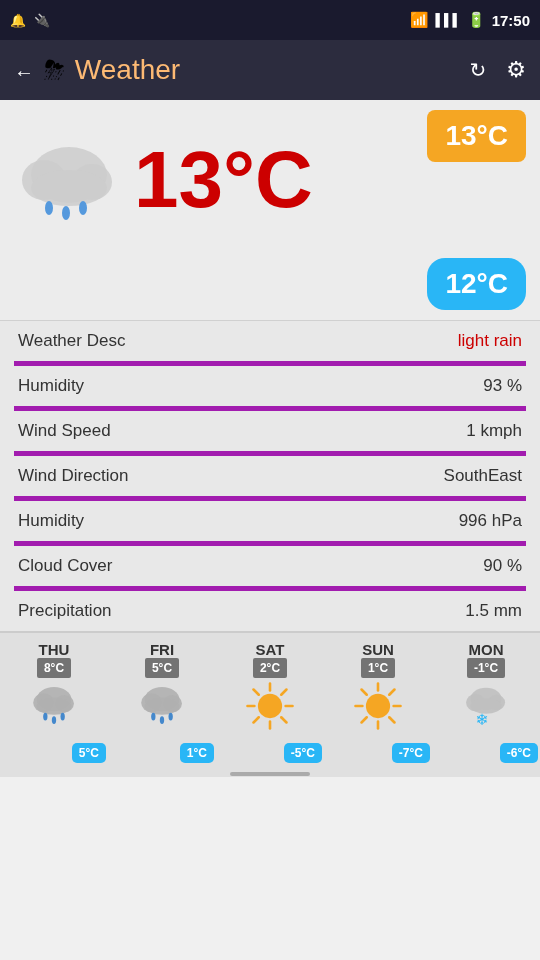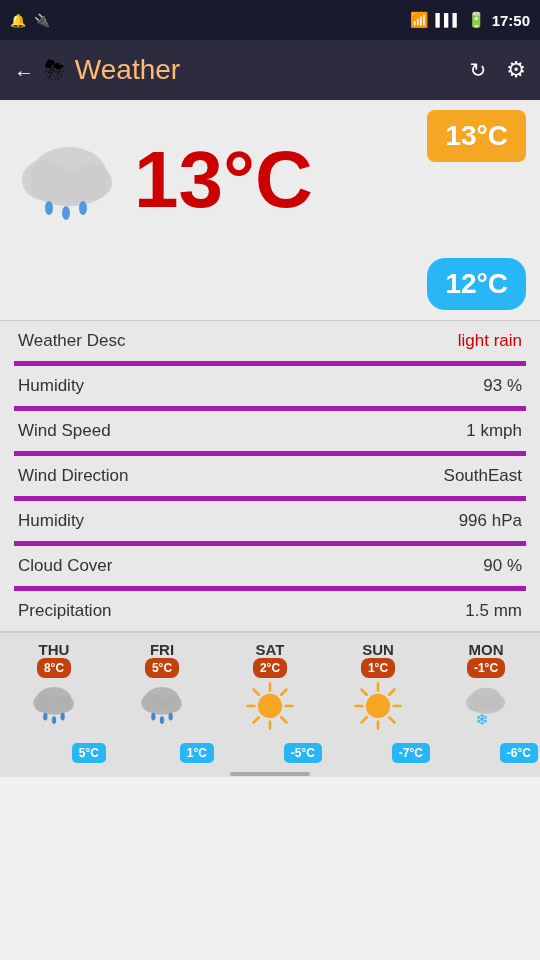--- a/index.html
+++ b/index.html
@@ -119,26 +119,26 @@
       padding-top: 8px;
       position: relative;
     }
     .day-label {
       font-size: 15px;
       color: #333;
       font-weight: bold;
       margin-bottom: 0;
     }
     .hi-badge {
-      background: #c2410c;
+      background: #737373;
       color: white;
       font-size: 12px;
       font-weight: bold;
       padding: 3px 7px;
-      border-radius: 8px;
+      border-radius: 2px;
       margin-bottom: 2px;
     }
     .lo-badge {
       background: #29b6f6;
       color: white;
       font-size: 12px;
       font-weight: bold;
       padding: 3px 7px;
       border-radius: 5px;
       position: absolute;

